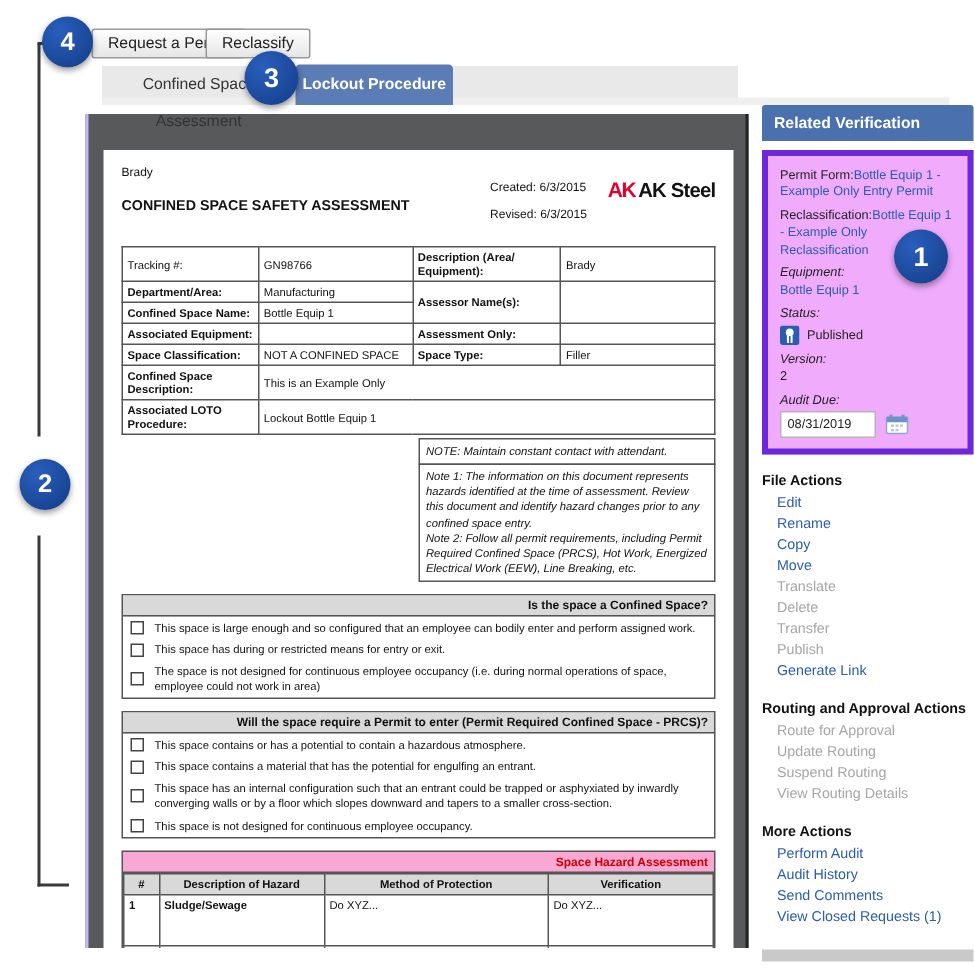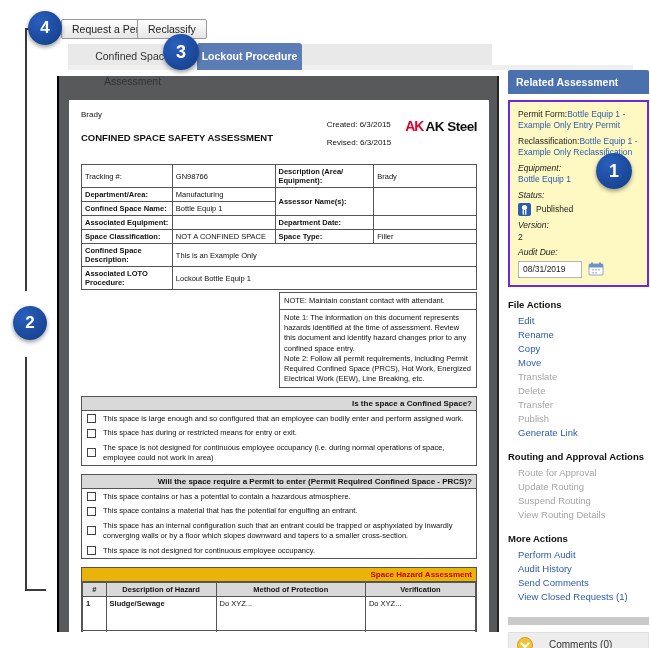--- a/index.html
+++ b/index.html
@@ -22,58 +22,58 @@
   #btn-request { left:61px; }
   #btn-reclassify { left:137px; }
 
   
   #tab-shelf { position:absolute; left:68px; top:65px; width:565px; height:5px; background:#efefef; }
   #tab-strip { position:absolute; left:68px; top:44px; width:424px; height:25px; background:#e9e9e9; border-bottom:1px solid #d5d5d5; }
   #tab-inactive { position:absolute; left:68px; top:44px; width:129px; height:25px; line-height:25px; text-align:center; font-size:10.5px; color:#333; cursor:pointer; z-index:6; }
   #tab-active { position:absolute; left:197px; top:43px; width:105px; height:27px; line-height:27px; text-align:center; font-size:10.5px; font-weight:bold; color:#fff; background:#5b7cb4; border-radius:3px 3px 0 0; cursor:pointer; z-index:6; }
 
   
-  #viewer { position:absolute; left:57px; top:76px; width:442px; height:556px; background:#58595b; border-left:2px solid #000000; border-right:2px solid #242424; z-index:4; }
+  #viewer { position:absolute; left:57px; top:76px; width:442px; height:556px; background:#58595b; border-left:2px solid #c4b5fd; border-right:2px solid #242424; z-index:4; }
   #page { position:absolute; left:10px; top:24px; width:420px; height:532px; background:#fff; padding:10px 12px; overflow:hidden; font-size:7.5px; color:#111; }
 
   .doc-header { display:flex; margin-bottom:8px; }
   .doc-org { font-size:8px; margin-bottom:13px; }
   .doc-title { font-size:9.5px; font-weight:bold; }
   .doc-dates { margin-left:auto; font-size:8px; padding-top:10px; margin-right:14px; white-space:nowrap; }
   .doc-dates div { margin-bottom:9px; }
   .doc-logo { padding-top:8px; white-space:nowrap; }
   .logo-mark { color:#e4002b; font-weight:bold; font-size:14px; letter-spacing:-1px; margin-right:2px; }
   .logo-name { color:#111; font-weight:bold; font-size:13.5px; letter-spacing:-0.5px; }
 
   table.info { width:100%; border-collapse:collapse; }
   table.info td { border:1px solid #555; padding:2px 3px; vertical-align:middle; }
   .lbl { font-weight:bold; }
   .lbl-n { font-weight:normal; }
 
   .notes-row { display:flex; margin-top:2px; }
   .notes-spacer { width:50%; }
-  .notes-col { width:50%; }
+  .notes-col { width:50%;font-style:italic; }
   .note-box { border:1px solid #555; padding:3px 4px; line-height:1.35; }
   .note-box + .note-box { margin-top:-1px; }
 
   .form-section { border:1px solid #555; margin-top:8px; }
   .section-header { background:#d9d9d9; border-bottom:1px solid #555; text-align:right; font-weight:bold; font-size:8px; padding:2px 4px; }
-  .section-header.red { color:#cc0000; background:#eab308; }
+  .section-header.red { color:#cc0000; background:#f9a8d4; }
   .check-row { display:flex; align-items:center; padding:2.5px 5px; line-height:1.3; }
   .checkbox { width:9px; height:9px; border:1px solid #444; background:#fff; margin-right:7px; flex:0 0 auto; }
 
   table.hazard { width:100%; border-collapse:collapse; }
   table.hazard th { background:#d9d9d9; font-weight:bold; border:1px solid #555; padding:2px; text-align:center; }
   table.hazard td { border:1px solid #555; padding:2px 3px; vertical-align:top; line-height:1.35; }
   .haz-num, .haz-name { font-weight:bold; }
 
   
   #sidebar { position:absolute; left:508px; top:70px; width:141px; z-index:8; }
   .sb-header { background:#4a70ae; color:#fff; font-weight:bold; font-size:10.5px; padding:6px 8px; border-radius:2px 2px 0 0; }
-  .sb-panel { background:#fef9c3; border:2px solid #6d28d9; margin-top:6px; padding:7px 8px; font-size:8.5px; line-height:1.35; color:#222; }
+  .sb-panel { background:#f0abfc; border:4px solid #6d28d9; margin-top:6px; padding:7px 8px; font-size:8.5px; line-height:1.35; color:#222; }
   .sb-panel .row { margin-bottom:4px; }
   a.link { color:#2b5cad; text-decoration:none; cursor:pointer; }
   .it { font-style:italic; }
   .status-row { display:flex; align-items:center; margin:2px 0 4px; }
   .status-row svg { margin-right:5px; }
   .date-row { display:flex; align-items:center; margin-top:2px; }
   .date-input { background:#fff; border:1px solid #b5b5b5; padding:2px 4px; font-size:8.5px; width:64px; margin-right:6px; }
 
   .sb-title { font-weight:bold; color:#111; font-size:9.5px; margin:12px 0 3px; }
   .sb-link { color:#2b5cad; font-size:9.5px; padding:1.5px 0 1.5px 10px; cursor:pointer; }
@@ -136,21 +136,21 @@
         <td class="lbl" rowspan="2">Assessor Name(s):</td>
         <td rowspan="2"></td>
       </tr>
       <tr style="height:14px">
         <td class="lbl">Confined Space Name:</td>
         <td>Bottle Equip 1</td>
       </tr>
       <tr style="height:14px">
         <td class="lbl">Associated Equipment:</td>
         <td></td>
-        <td class="lbl">Department Date:</td>
+        <td class="lbl">Assessment Only:</td>
         <td></td>
       </tr>
       <tr style="height:13px">
         <td class="lbl">Space Classification:</td>
         <td>NOT A CONFINED SPACE</td>
         <td class="lbl">Space Type:</td>
         <td>Filler</td>
       </tr>
       <tr style="height:22px">
         <td class="lbl">Confined Space Description:</td>
@@ -239,21 +239,21 @@
           <td>Drain and inspect tank floor for slip hazards.  Wear PPE (verify footwear).</td>
         </tr>
       </tbody>
         </table>
     </div>
 
   </div>
 </div>
 
 <div id="sidebar">
-  <div class="sb-header">Related Assessment</div>
+  <div class="sb-header">Related Verification</div>
 
   <div class="sb-panel">
     <div class="row">
       <span>Permit Form:</span><a class="link">Bottle Equip 1 - Example Only Entry Permit</a>
     </div>
     <div class="row">
       <span>Reclassification:</span><a class="link">Bottle Equip 1 - Example Only Reclassification</a>
     </div>
     <div class="it">Equipment:</div>
     <div class="row"><a class="link">Bottle Equip 1</a></div>

